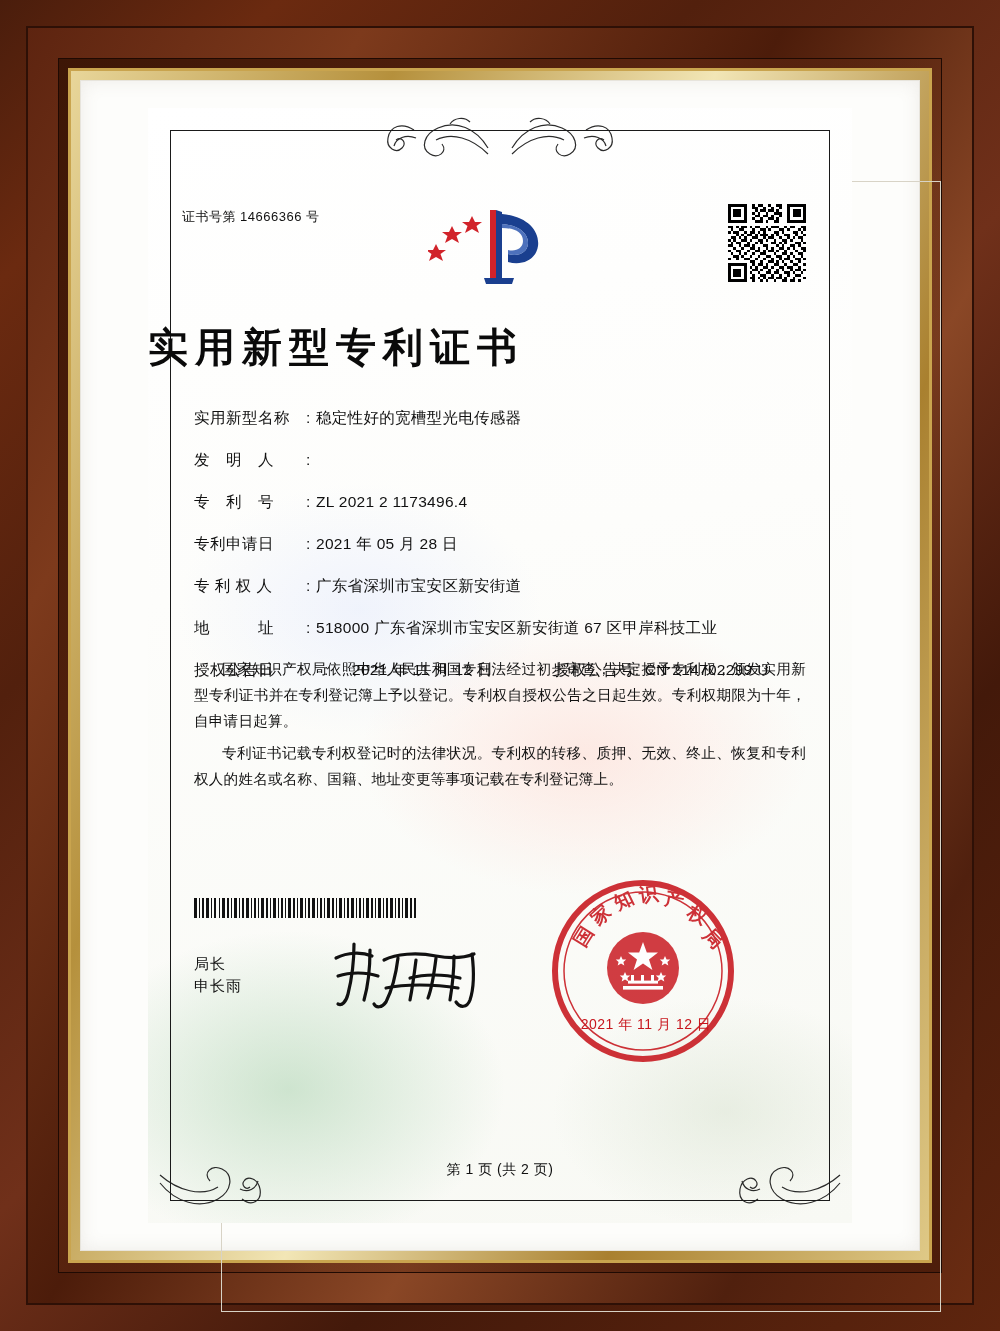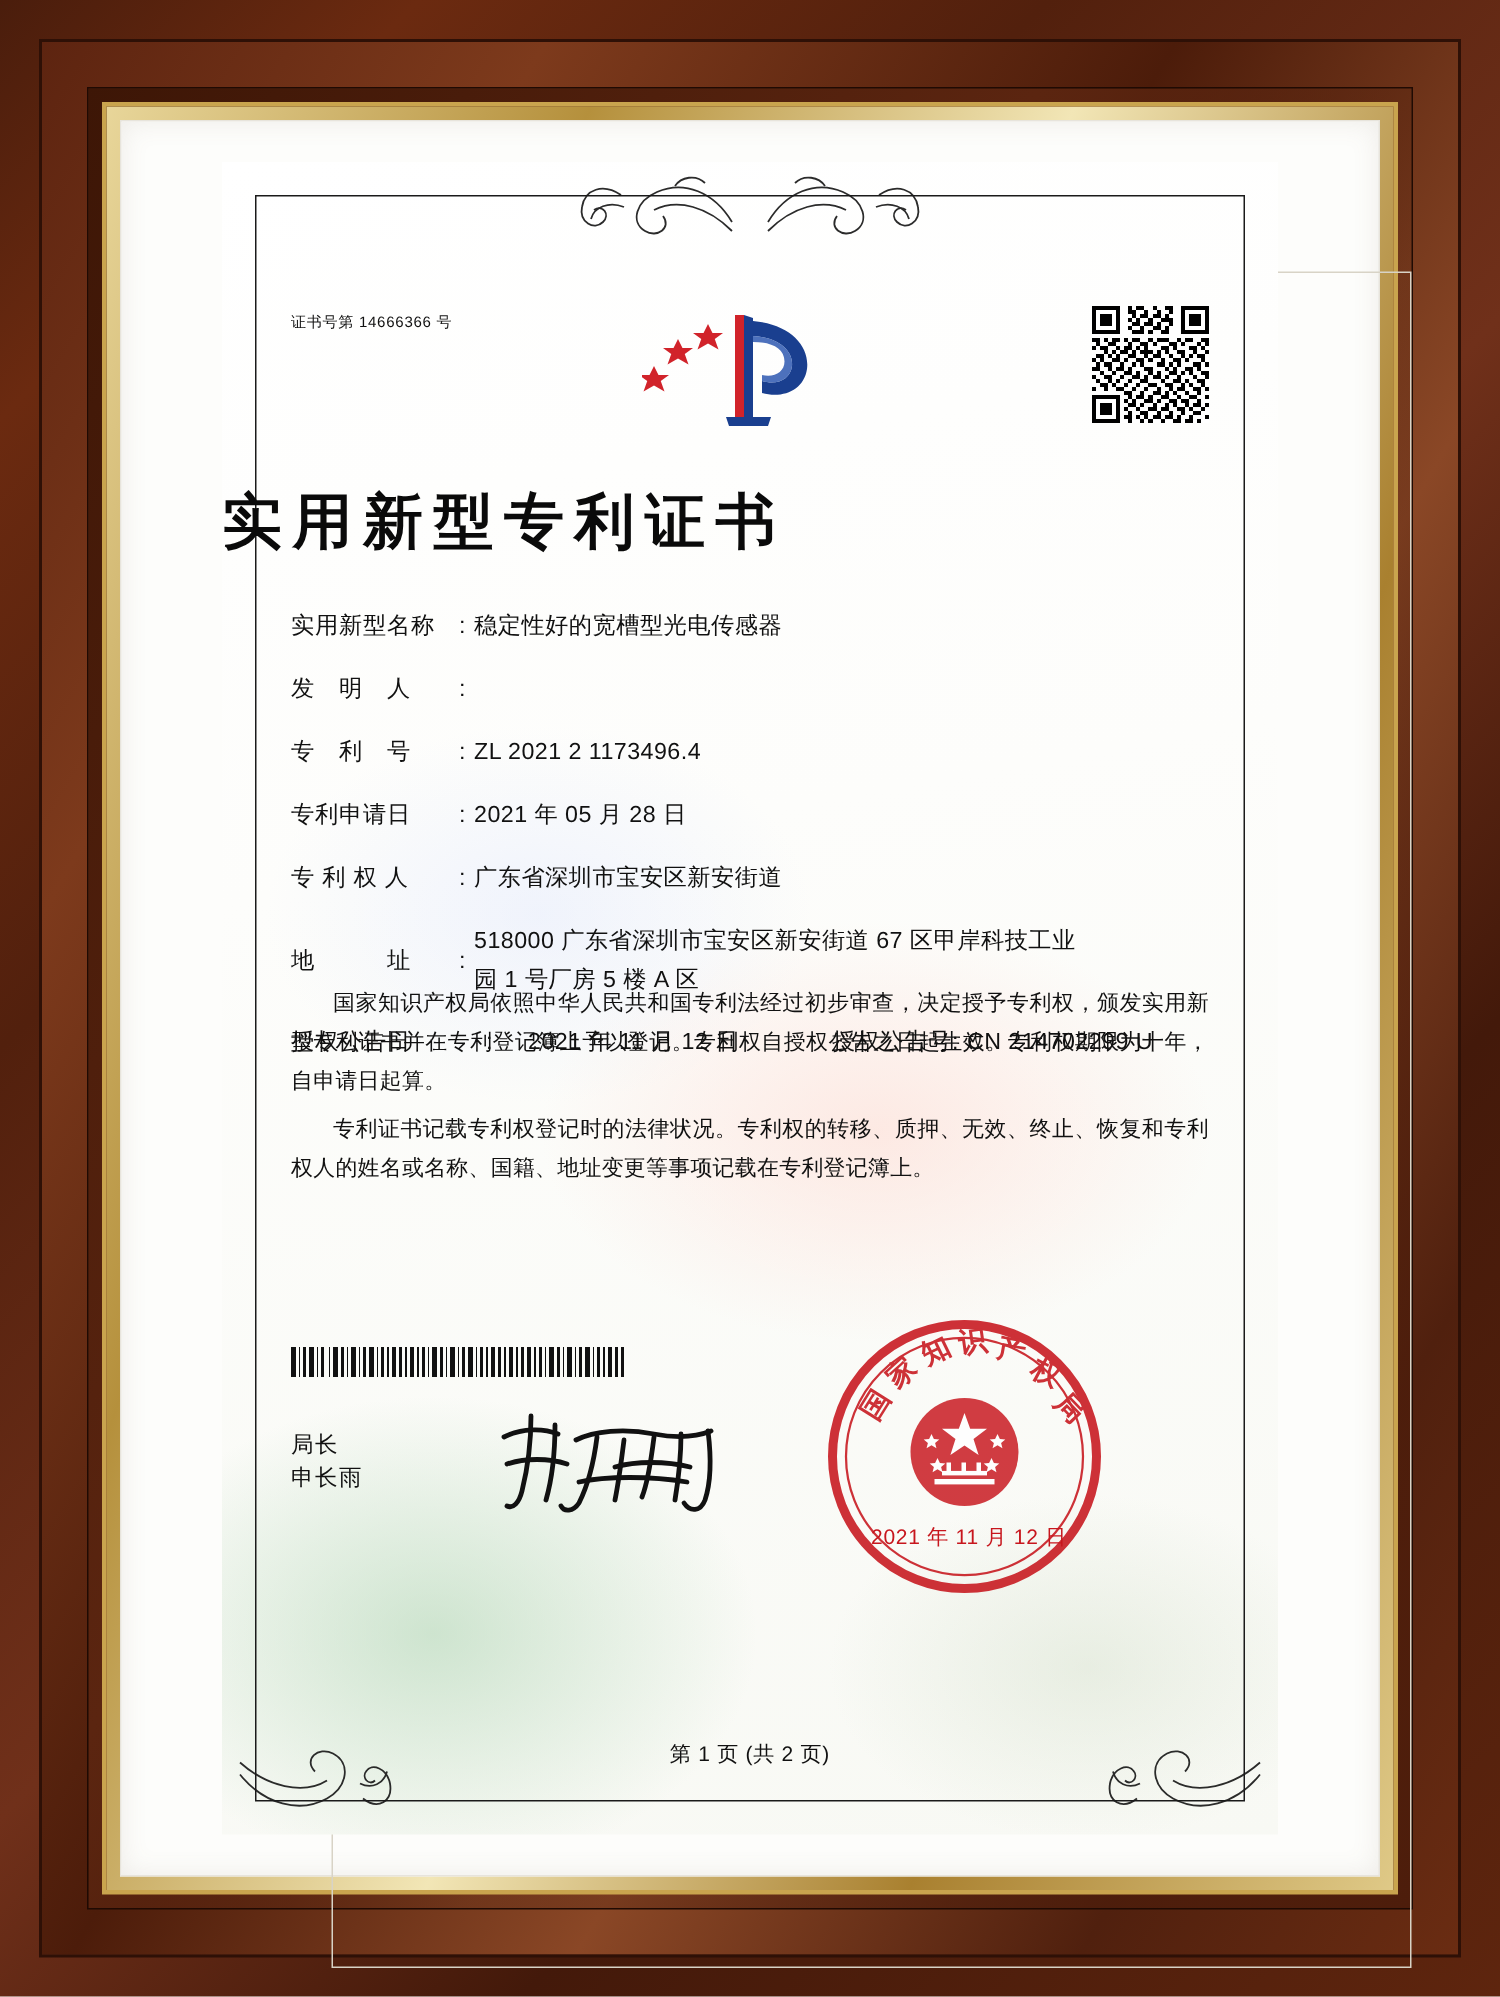--- a/index.html
+++ b/index.html
@@ -92,22 +92,22 @@
     pointer-events: none;
   }
   .corn-tl { left: 232px; top: 6px; }
   .corn-tr { right: 232px; top: 6px; transform: scaleX(-1); }
   .corn-bl { left: 8px; bottom: 10px; transform: scaleY(-1); }
   .corn-br { right: 8px; bottom: 10px; transform: scale(-1,-1); }
 
   
   .cert-no {
     position: absolute;
-    left: 46px; top: 100px;
-    font-size: 10px;
+    left: 34px; top: 100px;
+    font-size: 13px;
     color: #111;
     letter-spacing: 0.5px;
   }
   .logo {
     position: absolute;
     left: 280px; top: 92px;
     width: 130px; height: 90px;
   }
   .qr {
     position: absolute;
@@ -130,21 +130,21 @@
   .fields {
     position: absolute;
     left: 46px; top: 300px;
     right: 46px;
     font-size: 15.5px;
     color: #111;
     line-height: 1.35;
   }
   .field-row {
     display: flex;
-    align-items: center;
+    align-items: flex-start;
     margin-bottom: 21px;
   }
   .f-label {
     width: 112px;
     flex: 0 0 112px;
     white-space: pre;
     letter-spacing: 0.5px;
   }
   .f-colon {
     flex: 0 0 10px;
@@ -550,21 +550,20 @@
         <span class="f-label">专 利 权 人</span>
         <span class="f-colon">:</span>
         <span class="f-value">广东省深圳市宝安区新安街道</span>
       </div>
 
       <div class="field-row">
         <span class="f-label">地　　　址</span>
         <span class="f-colon">:</span>
         <span class="f-value">
           <span>518000 广东省深圳市宝安区新安街道 67 区甲岸科技工业</span>
-          <span class="line2">园 1 号厂房 5 楼 A 区</span>
         </span>
       </div>
 
       <div class="row-inline">
         <span class="inline-left">
           <span class="f-label">授权公告日</span>
           <span class="f-colon">:</span>
           <span class="f-value">2021 年 11 月 12 日</span>
         </span>
         <span class="inline-right">

